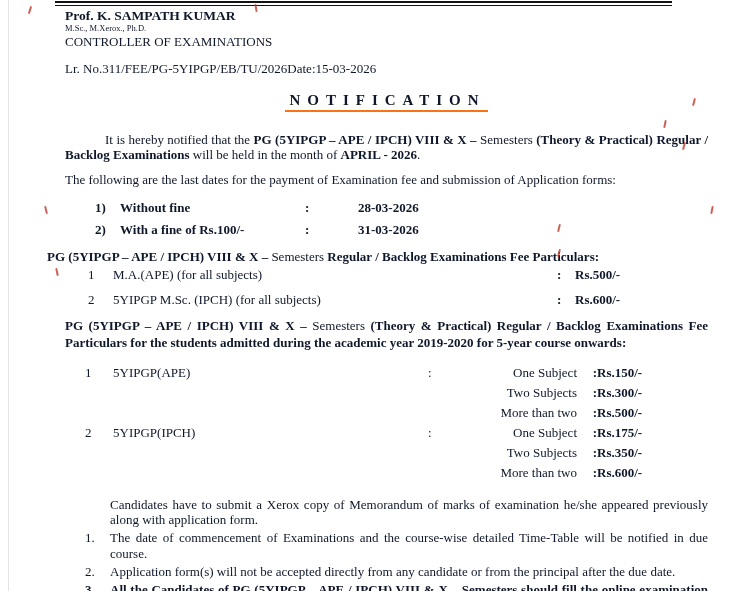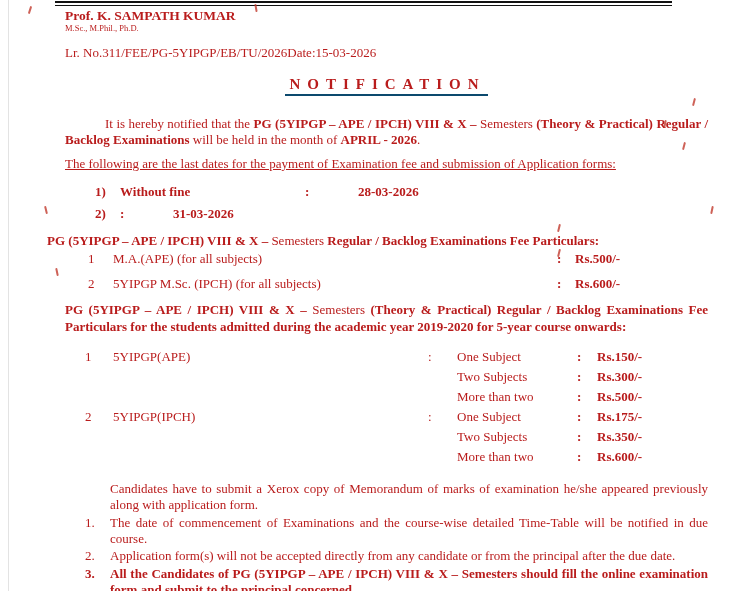--- a/index.html
+++ b/index.html
@@ -1,21 +1,21 @@
 <!DOCTYPE html>
 <html><head>
 <meta charset="utf-8">
 <style>
   html,body{margin:0;padding:0;background:#ffffff;}
   body{width:730px;height:591px;overflow:hidden;}
   .page{
     position:relative;
     width:730px;height:591px;
     background:#ffffff;
-    color:#b91c1c;
+    color:#0f172a;
     font-family:"Liberation Serif","DejaVu Serif",serif;
     font-size:13px;
     box-sizing:border-box;
     padding:4px 22px 0 65px;
     overflow:hidden;
   }
   .b{font-weight:700;}
   .just{text-align:justify;}
   .page-edge{position:absolute;left:8px;top:0;height:591px;width:1px;background:#e3e3e3;}
   .top-rule{
@@ -27,25 +27,25 @@
   .officer-name{font-weight:700;font-size:13.5px;}
   .officer-quals{font-size:8.5px;line-height:1.15;}
   .officer-desig{font-size:13px;}
   
   .ref-row{display:flex;justify-content:flex-start;margin-top:11px;}
   .ref-date{margin-right:48px;}
   
   .title-wrap{text-align:center;margin-top:15px;}
   .doc-title{
     display:inline-block;font-weight:700;font-size:15px;letter-spacing:7px;
-    border-bottom:2px solid #0c4a6e;padding:0 2px 1px 4px;
+    border-bottom:2px solid #f97316;padding:0 2px 1px 4px;
   }
   
   .intro{margin:20px 0 0 0;line-height:1.2;text-indent:40px;}
-  .lastdates{margin:9px 0 0 0;text-decoration:underline;}
+  .lastdates{margin:9px 0 0 0;}
   
   .deadlines{margin-top:9px;font-weight:700;}
   .dl-row{display:flex;line-height:22px;margin-left:30px;}
   .dl-num{width:25px;flex:none;}
   .dl-label{width:185px;flex:none;}
   .dl-colon{width:53px;flex:none;}
   
   .feehead{margin:8px 0 0 -18px;}
   
   .feelist{margin-top:3px;}
@@ -55,42 +55,43 @@
   .fee-colon{width:18px;flex:none;}
   
   .para2019{margin:9px 0 0 0;line-height:1.3;}
   
   .tierlist{margin-top:11px;}
   .tier-group{position:relative;}
   .tg-num{position:absolute;left:20px;top:0;line-height:20px;}
   .tg-label{position:absolute;left:48px;top:0;line-height:20px;}
   .tg-colon{position:absolute;left:363px;top:0;line-height:20px;}
   .tg-tiers{margin-left:392px;}
-  .tier-row{display:flex;line-height:20px;}
+  .tier-row{display:flex;line-height:20px;text-align:right;}
   .tier-subject{width:120px;flex:none;}
   .tier-colon{width:20px;flex:none;}
   
   .preamble{margin:14px 0 0 45px;line-height:1.22;}
   .notes{margin-top:2px;}
   .note-row{display:flex;margin-left:20px;margin-top:2px;line-height:1.22;}
   .note-num{width:25px;flex:none;}
   .note-text{flex:1;text-align:justify;}
   
   .red-mark{position:absolute;width:2px;height:8px;background:#c23b2e;opacity:.8;border-radius:1px;}
 </style>
 </head>
 <body>
 
 <div class="page">
   <div class="page-edge"></div>
   <div class="top-rule"></div>
 
   <div class="letterhead">
     <div class="officer-name">Prof. K. SAMPATH KUMAR</div>
-    <div class="officer-quals">M.Sc., M.Phil., Ph.D.</div>
+    <div class="officer-quals">M.Sc., M.Xerox., Ph.D.</div>
+    <div class="officer-desig">CONTROLLER OF EXAMINATIONS</div>
   </div>
 
   <div class="ref-row">
     <span>Lr. No.311/FEE/PG-5YIPGP/EB/TU/2026</span>
     <span class="ref-date">Date:15-03-2026</span>
   </div>
 
   <div class="title-wrap">
     <span class="doc-title">NOTIFICATION</span>
   </div>
@@ -103,20 +104,21 @@
 
       <div class="dl-row">
         <span class="dl-num">1)</span>
         <span class="dl-label">Without fine</span>
         <span class="dl-colon">:</span>
         <span class="dl-date">28-03-2026</span>
       </div>
 
       <div class="dl-row">
         <span class="dl-num">2)</span>
+        <span class="dl-label">With a fine of Rs.100/-</span>
         <span class="dl-colon">:</span>
         <span class="dl-date">31-03-2026</span>
       </div>
     </div>
 
   <p class="feehead"><span class="b">PG (5YIPGP – APE / IPCH) VIII &amp; X – </span><span>Semesters </span><span class="b">Regular / Backlog Examinations Fee Particulars:</span></p>
 
   <div class="feelist">
 
       <div class="fee-row">

